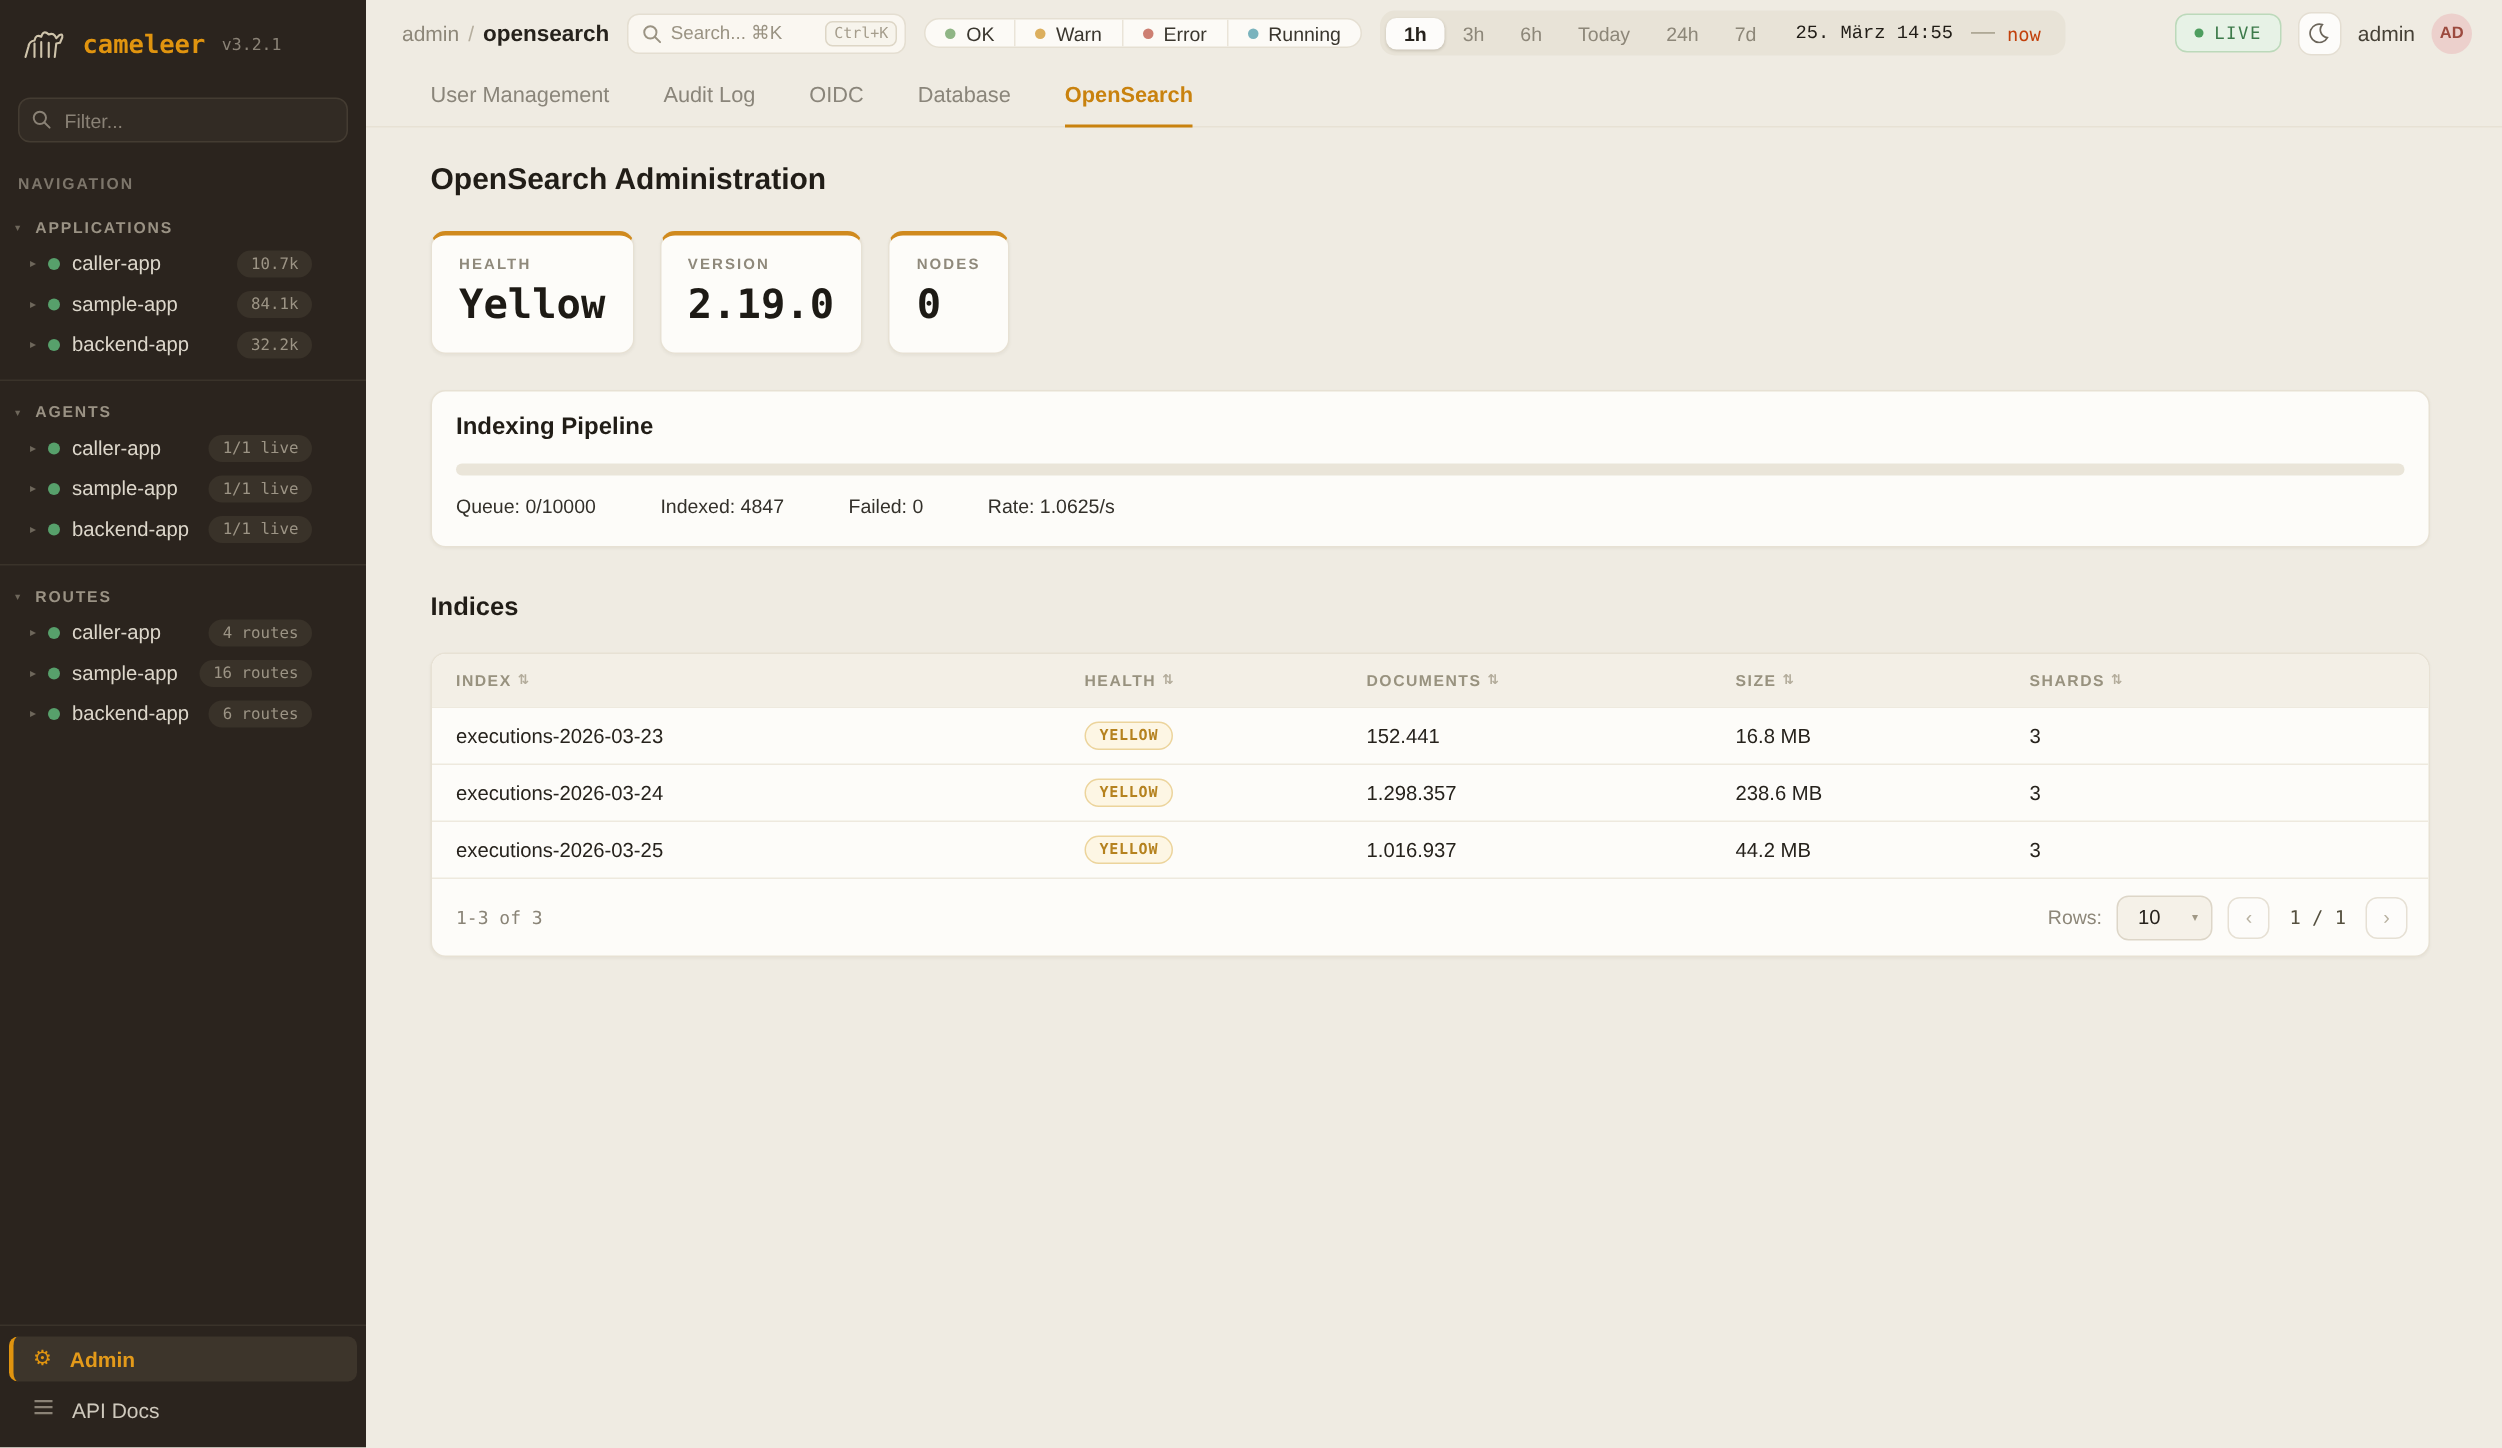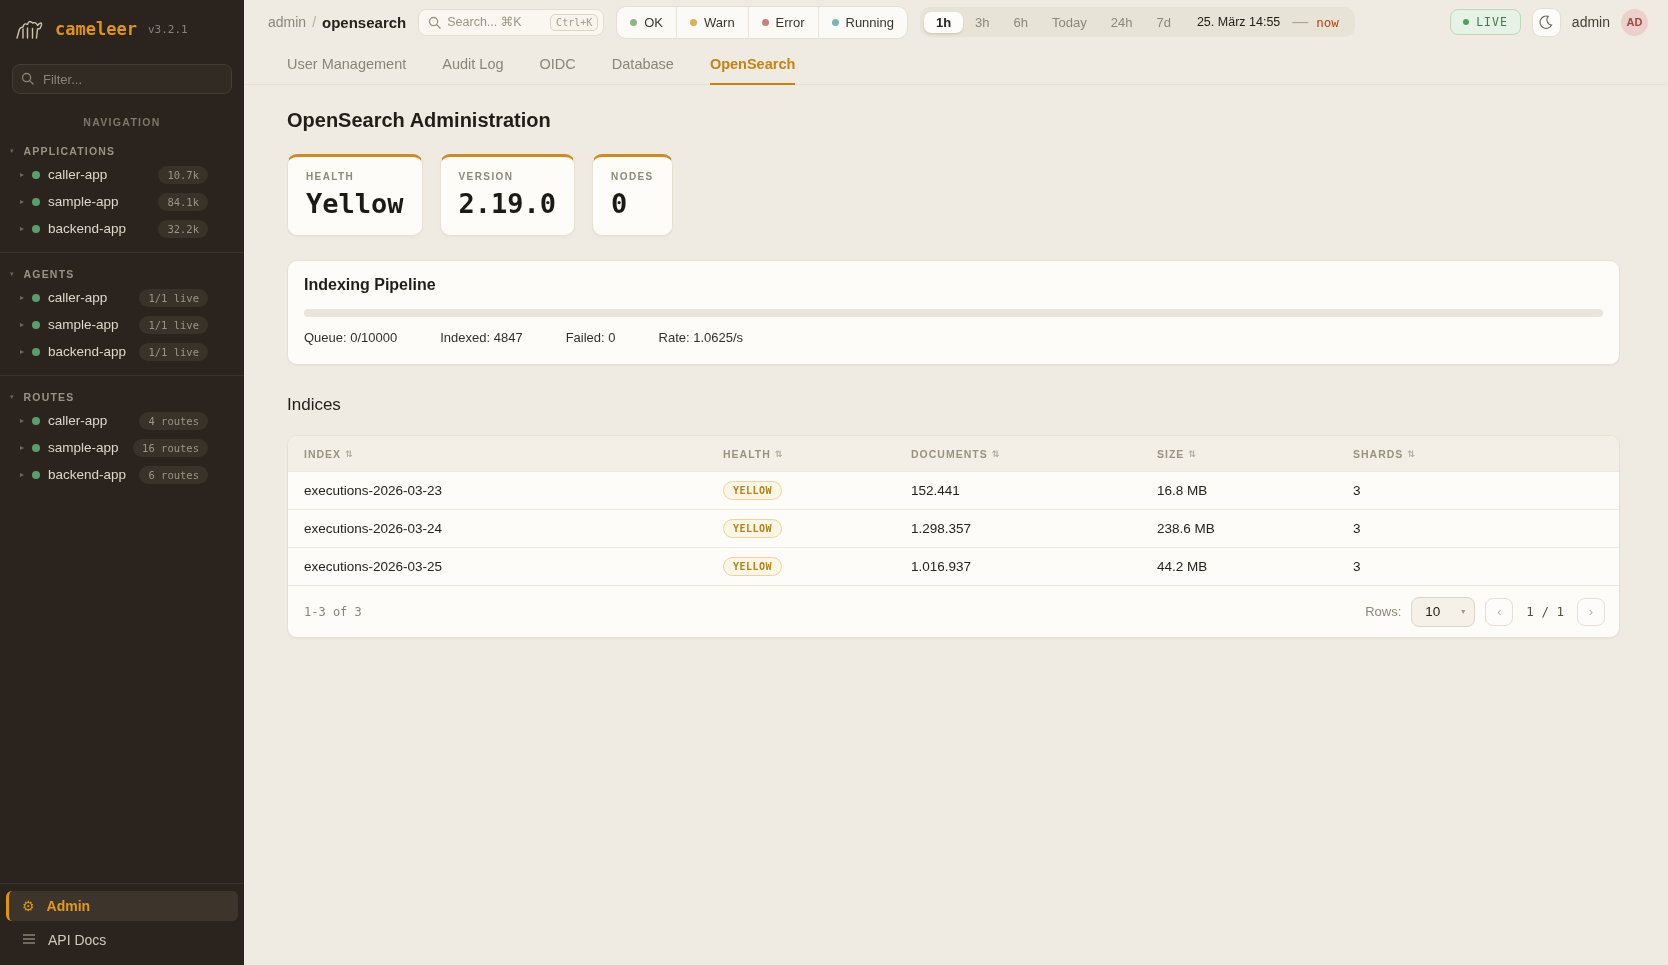--- a/index.html
+++ b/index.html
@@ -8,21 +8,21 @@
 
   
   .sidebar { width:244px; min-width:244px; height:965px; background:#2b241e; display:flex; flex-direction:column; }
   .logo-row { display:flex; align-items:center; gap:9px; padding:14px 14px 12px 14px; }
   .logo-name { font-family:"DejaVu Sans Mono", monospace; font-weight:bold; font-size:17px; color:#e0940f; }
   .logo-ver { font-family:"DejaVu Sans Mono", monospace; font-size:11px; color:#8a8276; margin-left:2px; }
   .filter-wrap { margin:8px 12px 4px 12px; position:relative; }
   .filter-wrap svg { position:absolute; left:9px; top:8px; }
   .filter-input { width:100%; height:30px; background:#322b24; border:1px solid #443c32; border-radius:8px; color:#d8d2c8; font-size:13px; padding:0 10px 0 30px; outline:none; font-family:"Liberation Sans", sans-serif; }
   .filter-input::placeholder { color:#8a8276; }
-  .nav-label { font-size:10.5px; font-weight:bold; letter-spacing:1.3px; color:#7d766b; padding:18px 12px 2px 12px;text-align:center; }
+  .nav-label { font-size:10.5px; font-weight:bold; letter-spacing:1.3px; color:#7d766b; padding:18px 12px 2px 12px; }
   .section-head { display:flex; align-items:center; gap:10px; padding:15px 12px 4px 10px; }
   .section-caret { font-size:7px; color:#6e675b; font-family:"DejaVu Sans", sans-serif; }
   .section-title { font-size:10.5px; font-weight:bold; letter-spacing:1.2px; color:#9a9284; }
   .side-item { display:flex; align-items:center; height:27px; padding:0 36px 0 20px; cursor:pointer; }
   .item-caret { font-size:8px; color:#6e675b; width:12px; font-family:"DejaVu Sans", sans-serif; }
   .dot { width:8px; height:8px; border-radius:50%; background:#57a06b; margin-right:8px; }
   .item-label { font-size:13.5px; color:#ddd7cb; flex:1; }
   .side-badge { font-family:"DejaVu Sans Mono", monospace; font-size:10.5px; color:#9c9485; background:#393229; border-radius:99px; padding:3px 9px; }
   .side-div { border-top:1px solid #3a332a; margin:10px 0 0 0; }
   .side-spacer { flex:1; }
@@ -37,28 +37,28 @@
   .main { flex:1; display:flex; flex-direction:column; }
   .topbar { height:44px; display:flex; align-items:center; padding:0 20px 0 24px; gap:12px; }
   .crumb { display:flex; align-items:center; gap:6px; white-space:nowrap; }
   .crumb .parent { color:#8d8779; font-size:14px; }
   .crumb .sep { color:#b5ae9e; font-size:14px; }
   .crumb .current { color:#26221c; font-size:15px; font-weight:bold; }
   .search-box { width:186px; height:27px; background:#faf7f1; border:1px solid #e4ded1; border-radius:8px; display:flex; align-items:center; padding:0 5px 0 9px; gap:6px; }
   .search-box input { border:none; background:transparent; outline:none; flex:1; min-width:0; font-size:12.5px; color:#5c564b; font-family:"Liberation Sans", sans-serif; }
   .search-box input::placeholder { color:#9a9383; }
   .kbd { font-family:"DejaVu Sans Mono", monospace; font-size:10px; color:#a59d8c; border:1px solid #ddd6c6; background:#f7f4ec; border-radius:5px; padding:2px 5px; }
-  .chip-group { display:flex; background:#fcfaf6; border:1px solid #e5dfd2; border-radius:10px; overflow:hidden; height:33px; }
+  .chip-group { display:flex; background:#fcfaf6; border:1px solid #e5dfd2; border-radius:10px; overflow:hidden; height:20px; }
   .chip { display:flex; align-items:center; gap:7px; padding:0 13px; font-size:13px; color:#3a362e; cursor:pointer; }
   .chip + .chip { border-left:1px solid #eae4d8; }
   .chip .cdot { width:7px; height:7px; border-radius:50%; }
   .time-group { display:flex; align-items:center; background:#e8e3d7; border-radius:10px; padding:3px 4px; height:30px; }
   .time-btn { font-size:13px; color:#8d8779; padding:3px 12px; border-radius:7px; cursor:pointer; white-space:nowrap; }
   .time-btn.active { background:#fdfcfa; color:#26221c; font-weight:bold; box-shadow:0 1px 2px rgba(60,50,30,.18); }
-  .time-date { font-family:Liberation Sans, sans-serif; font-size:12.5px; color:#211d17; padding:0 8px 0 14px; white-space:nowrap; }
+  .time-date { font-family:Liberation Mono, monospace; font-size:12.5px; color:#211d17; padding:0 8px 0 14px; white-space:nowrap; }
   .time-dash { color:#a9a28f; padding:0 4px; }
   .time-now { font-family:"DejaVu Sans Mono", monospace; font-size:12.5px; color:#c2410c; padding:0 12px 0 4px; }
   .top-right { margin-left:auto; display:flex; align-items:center; gap:11px; }
   .live-badge { display:flex; align-items:center; gap:7px; background:#e7f2e6; border:1px solid #bcd9ba; border-radius:8px; padding:5px 12px; }
   .live-badge .ldot { width:6px; height:6px; border-radius:50%; background:#4e9e5f; }
   .live-badge .ltxt { font-family:"DejaVu Sans Mono", monospace; font-size:11.5px; color:#3d7a4a; letter-spacing:1px; }
   .moon-btn { width:29px; height:29px; background:#fdfcfa; border:1px solid #e4ded2; border-radius:9px; display:flex; align-items:center; justify-content:center; cursor:pointer; }
   .user-name { font-size:14px; color:#454036; }
   .avatar { width:27px; height:27px; border-radius:50%; background:#ecd0cc; color:#9c4a3f; font-size:11px; font-weight:bold; display:flex; align-items:center; justify-content:center; }
 
@@ -75,21 +75,21 @@
   .stat-label { font-size:10px; font-weight:bold; letter-spacing:1.4px; color:#8f897b; margin-bottom:6px; }
   .stat-value { font-family:"DejaVu Sans Mono", monospace; font-weight:bold; font-size:27px; color:#1d1a15; }
 
   .panel { background:#fdfcf9; border:1px solid #e7e1d4; border-radius:10px; box-shadow:0 1px 2px rgba(80,70,50,.05); }
   .pipeline { padding:15px 16px 19px 16px; margin-bottom:30px; }
   .panel-title { font-size:16px; font-weight:bold; color:#211d17; }
   .progress { margin-top:15px; height:8px; background:#eae5d9; border-radius:99px; overflow:hidden; }
   .progress-fill { height:100%; background:#c9820e; border-radius:99px; }
   .pipe-stats { display:flex; gap:43px; margin-top:13px; font-size:13px; color:#33302a; }
 
-  .section-title-lg { font-size:17px; font-weight:normal; color:#211d17; margin-bottom:20px; }
+  .section-title-lg { font-size:17px; font-weight:bold; color:#211d17; margin-bottom:20px; }
   .tablewrap { overflow:hidden; }
   .trow { display:grid; grid-template-columns:419px 188px 246px 196px 1fr; align-items:center; }
   .thead { background:#f3efe6; height:35px; }
   .th { font-size:10.5px; font-weight:bold; letter-spacing:1px; color:#98927f; padding-left:16px; display:flex; align-items:center; gap:4px; }
   .sort { font-family:"DejaVu Sans", sans-serif; font-size:9px; color:#b3ac9b; }
   .tbody-row { height:38px; border-top:1px solid #eee9de; cursor:default; }
   .td { font-size:13.5px; color:#26221c; padding-left:16px; }
   .ybadge { display:inline-block; font-family:"DejaVu Sans Mono", monospace; font-size:10px; font-weight:bold; letter-spacing:.5px; color:#b5821f; background:#fdf6e4; border:1px solid #ecd49c; border-radius:99px; padding:3px 9px; }
   .tfoot { display:flex; align-items:center; border-top:1px solid #eee9de; height:52px; padding:0 14px 0 16px; }
   .range-txt { font-family:"DejaVu Sans Mono", monospace; font-size:12px; color:#8a8477; }

